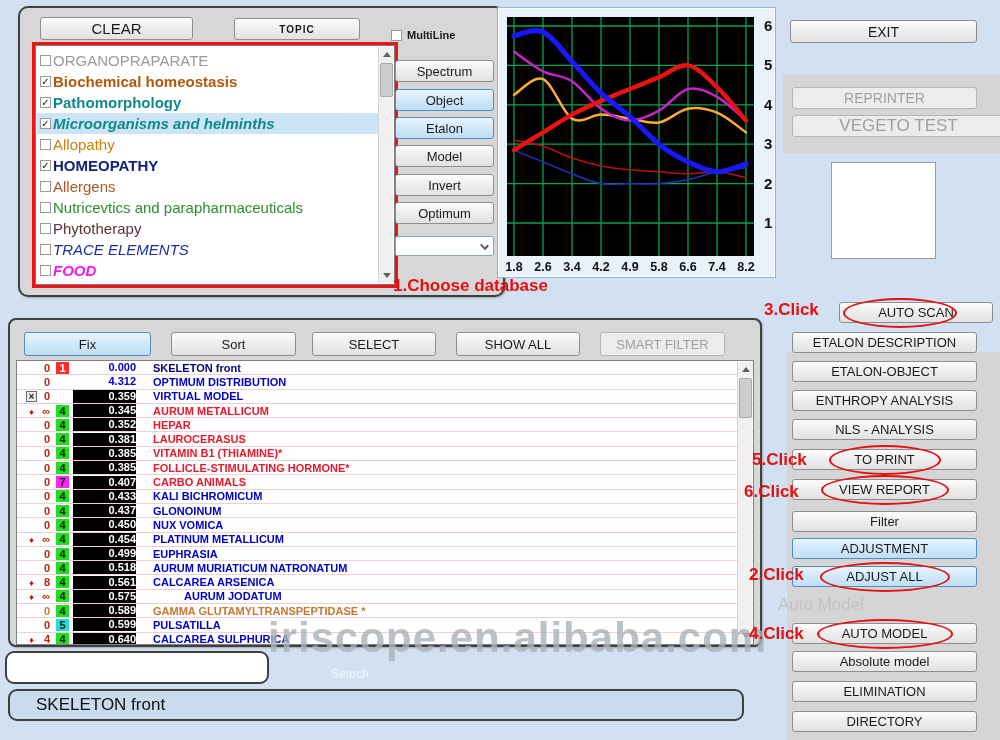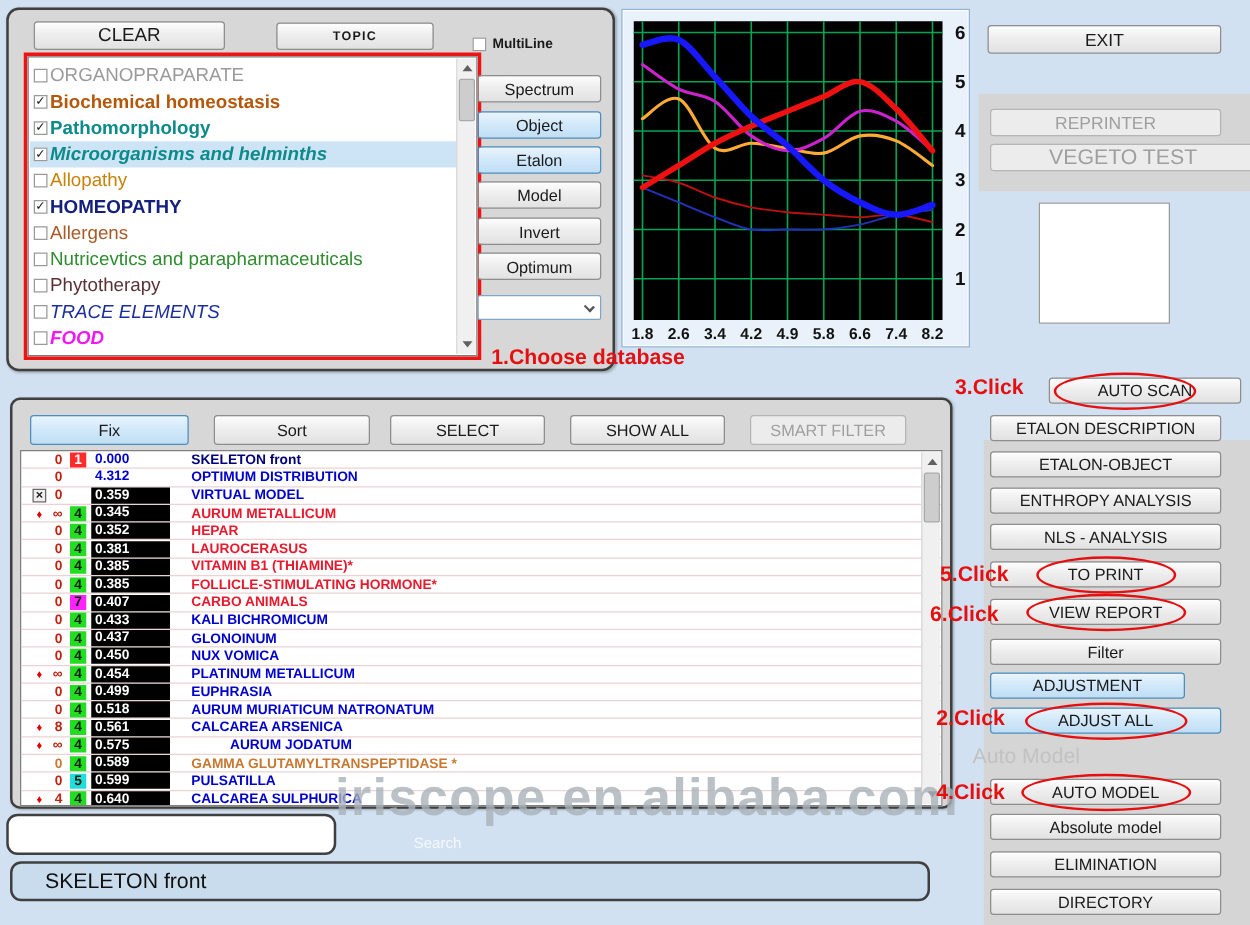--- a/index.html
+++ b/index.html
@@ -96,21 +96,21 @@
     background:#fff; border:1px solid #808080; overflow:hidden;
   }
   .trow {
     position:relative; height:14.3px; display:flex; align-items:center;
     border-bottom:1px solid #ecd2d2;
     font-size:11px; font-weight:bold;
   }
   .c-marker { margin-left:8px; width:13px; text-align:center; flex:0 0 13px; }
   .c-num { width:12px; flex:0 0 12px; text-align:right; color:#bd2310; }
   .c-badge { margin-left:6px; width:13px; flex:0 0 13px; height:12px; line-height:12px; text-align:center; color:#032003; }
-  .c-value { margin-left:4px; width:63px; flex:0 0 63px; height:13px; line-height:13px; padding-left:3px; background:#000; color:#fff; }
+  .c-value { margin-left:4px; width:63px; flex:0 0 63px; height:13px; line-height:13px; padding-left:3px; background:#000; color:#fff;text-align:right; }
   .c-value.plain { background:transparent; color:#0000cc; }
   .c-name { margin-left:17px; white-space:nowrap; }
   .xmark { display:inline-block; width:11px; height:11px; line-height:10px; border:1px solid #6a6a6a; background:#eee; font-size:10px; color:#222; font-weight:bold; }
   .diamond { color:#e00000; font-size:9px; }
   
   .click-label {
     position:absolute; color:#e60f0f; font-size:17px; font-weight:bold;
     z-index:60; white-space:nowrap;
   }
   .oval {
@@ -134,21 +134,21 @@
   }
   .searchbox {
     position:absolute; left:5px; top:651px; width:264px; height:33px;
     background:#fff; border:2px solid #3f3f3f; border-radius:9px;
     font-size:14px; padding:0 8px; outline:none;
   }
 </style>
 </head>
 <body>
 
-<div class="panel" style="left:5px; top:6px; width:487px; height:291px;">
+<div class="panel" style="left:18px; top:6px; width:487px; height:291px;">
   <div class="btn" style="left:20px; top:9px; width:153px; height:23px; font-size:15px;">CLEAR</div>
   <div class="btn" style="left:198px; top:10px; width:126px; height:22px; font-size:10px; font-weight:bold; letter-spacing:1px;margin-left:16px;">TOPIC</div>
 
   <div class="redbox">
     <div class="listbox">
       <div class="list-items" id="category-list">
           <div class="list-item">
             <span class="cbx"></span>
             <span style="color: rgb(154, 154, 154);">ORGANOPRAPARATE</span>
           </div>
@@ -446,21 +446,21 @@
     <div class="oval" style="left: 843px; top: 297.5px; width: 114px; height: 30px;"></div>
     <div class="btn" style="left: 792px; top: 332px; width: 185px; height: 21px; font-size: 13px; z-index: 10;">ETALON DESCRIPTION</div>
     <div class="btn" style="left: 792px; top: 361px; width: 185px; height: 21px; font-size: 13px; z-index: 10;">ETALON-OBJECT</div>
     <div class="btn" style="left: 792px; top: 390px; width: 185px; height: 21px; font-size: 13px; z-index: 10;">ENTHROPY ANALYSIS</div>
     <div class="btn" style="left: 792px; top: 419px; width: 185px; height: 21px; font-size: 13px; z-index: 10;">NLS - ANALYSIS</div>
     <div class="btn" style="left: 792px; top: 449px; width: 185px; height: 21px; font-size: 13px; z-index: 10;">TO PRINT</div>
     <div class="oval" style="left: 828.5px; top: 444.5px; width: 112px; height: 30px;"></div>
     <div class="btn" style="left: 792px; top: 479px; width: 185px; height: 21px; font-size: 13px; z-index: 10;">VIEW REPORT</div>
     <div class="oval" style="left: 820.5px; top: 474.5px; width: 128px; height: 30px;"></div>
     <div class="btn" style="left: 792px; top: 511px; width: 185px; height: 21px; font-size: 13px; z-index: 10;">Filter</div>
-    <div class="btn active" style="left: 792px; top: 538px; width: 156px; height: 21px; font-size: 13px; z-index: 10;">ADJUSTMENT</div>
+    <div class="btn active" style="left: 792px; top: 538px; width: 185px; height: 21px; font-size: 13px; z-index: 10;">ADJUSTMENT</div>
     <div class="btn active" style="left: 792px; top: 566px; width: 185px; height: 21px; font-size: 13px; z-index: 10;">ADJUST ALL</div>
     <div class="oval" style="left: 819.5px; top: 561.5px; width: 130px; height: 30px;"></div>
     <div class="btn" style="left: 792px; top: 623px; width: 185px; height: 21px; font-size: 13px; z-index: 10;">AUTO MODEL</div>
     <div class="oval" style="left: 816.5px; top: 618.5px; width: 136px; height: 30px;"></div>
     <div class="btn" style="left: 792px; top: 651px; width: 185px; height: 21px; font-size: 13px; z-index: 10;">Absolute model</div>
     <div class="btn" style="left: 792px; top: 681px; width: 185px; height: 21px; font-size: 13px; z-index: 10;">ELIMINATION</div>
     <div class="btn" style="left: 792px; top: 711px; width: 185px; height: 21px; font-size: 13px; z-index: 10;">DIRECTORY</div>
   </div>
 <div class="abs" style="left:778px; top:595px; font-size:17px; color:#c2c2c2; z-index:5;">Auto Model</div>
 

